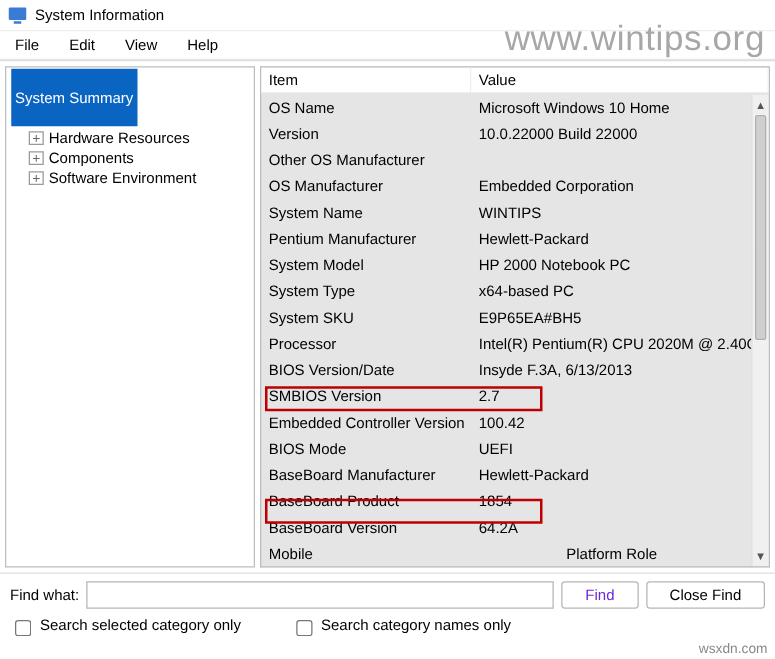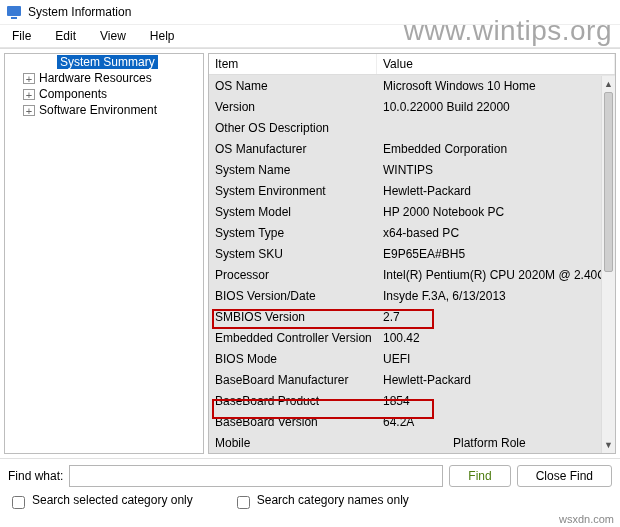--- a/index.html
+++ b/index.html
@@ -60,22 +60,21 @@
     text-align: center;
     color: #666;
     font-size: 11px;
     border: 1px solid #999;
     line-height: 10px;
     height: 11px;
   }
   .tree-label.selected {
     background: #0a64c2;
     color: #fff;
-    padding: 0 3px;
-    margin-left: 48px;
+    padding: 16px 3px;
   }
   .tree-children { padding-left: 14px; }
   .list-panel {
     flex: 1;
     border: 1px solid #bdbdbd;
     margin: 4px 4px 4px 0;
     position: relative;
     overflow: hidden;
     background: #e5e5e5;
   }
@@ -157,21 +156,21 @@
   }
   .btn {
     border: 1px solid #b5b5b5;
     background: #fff;
     padding: 3px 18px;
     font-family: inherit;
     font-size: 12px;
     border-radius: 3px;
     cursor: pointer;
   }
-  .btn[disabled] { color: #4d7c0f; text-align: center; }
+  .btn[disabled] { color: #6d28d9; text-align: center; }
   .chk-row {
     display: flex;
     align-items: center;
     gap: 40px;
   }
   .chk-row label { display: flex; align-items: flex-start; gap: 4px; }
   .watermark {
     position: absolute;
     top: 4px; right: 8px;
     font-size: 28px;
@@ -241,32 +240,32 @@
 
       <div class="list-row">
           <div class="cell col-item">OS Name</div>
           <div class="cell col-value">Microsoft Windows 10 Home</div>
         </div>
         <div class="list-row">
           <div class="cell col-item">Version</div>
           <div class="cell col-value">10.0.22000 Build 22000</div>
         </div>
         <div class="list-row">
-          <div class="cell col-item">Other OS Description</div>
+          <div class="cell col-item">Other OS Manufacturer</div>
         </div>
         <div class="list-row">
           <div class="cell col-item">OS Manufacturer</div>
           <div class="cell col-value">Embedded Corporation</div>
         </div>
         <div class="list-row">
           <div class="cell col-item">System Name</div>
           <div class="cell col-value">WINTIPS</div>
         </div>
         <div class="list-row">
-          <div class="cell col-item">System Environment</div>
+          <div class="cell col-item">Pentium Manufacturer</div>
           <div class="cell col-value">Hewlett-Packard</div>
         </div>
         <div class="list-row">
           <div class="cell col-item">System Model</div>
           <div class="cell col-value">HP 2000 Notebook PC</div>
         </div>
         <div class="list-row">
           <div class="cell col-item">System Type</div>
           <div class="cell col-value">x64-based PC</div>
         </div>

